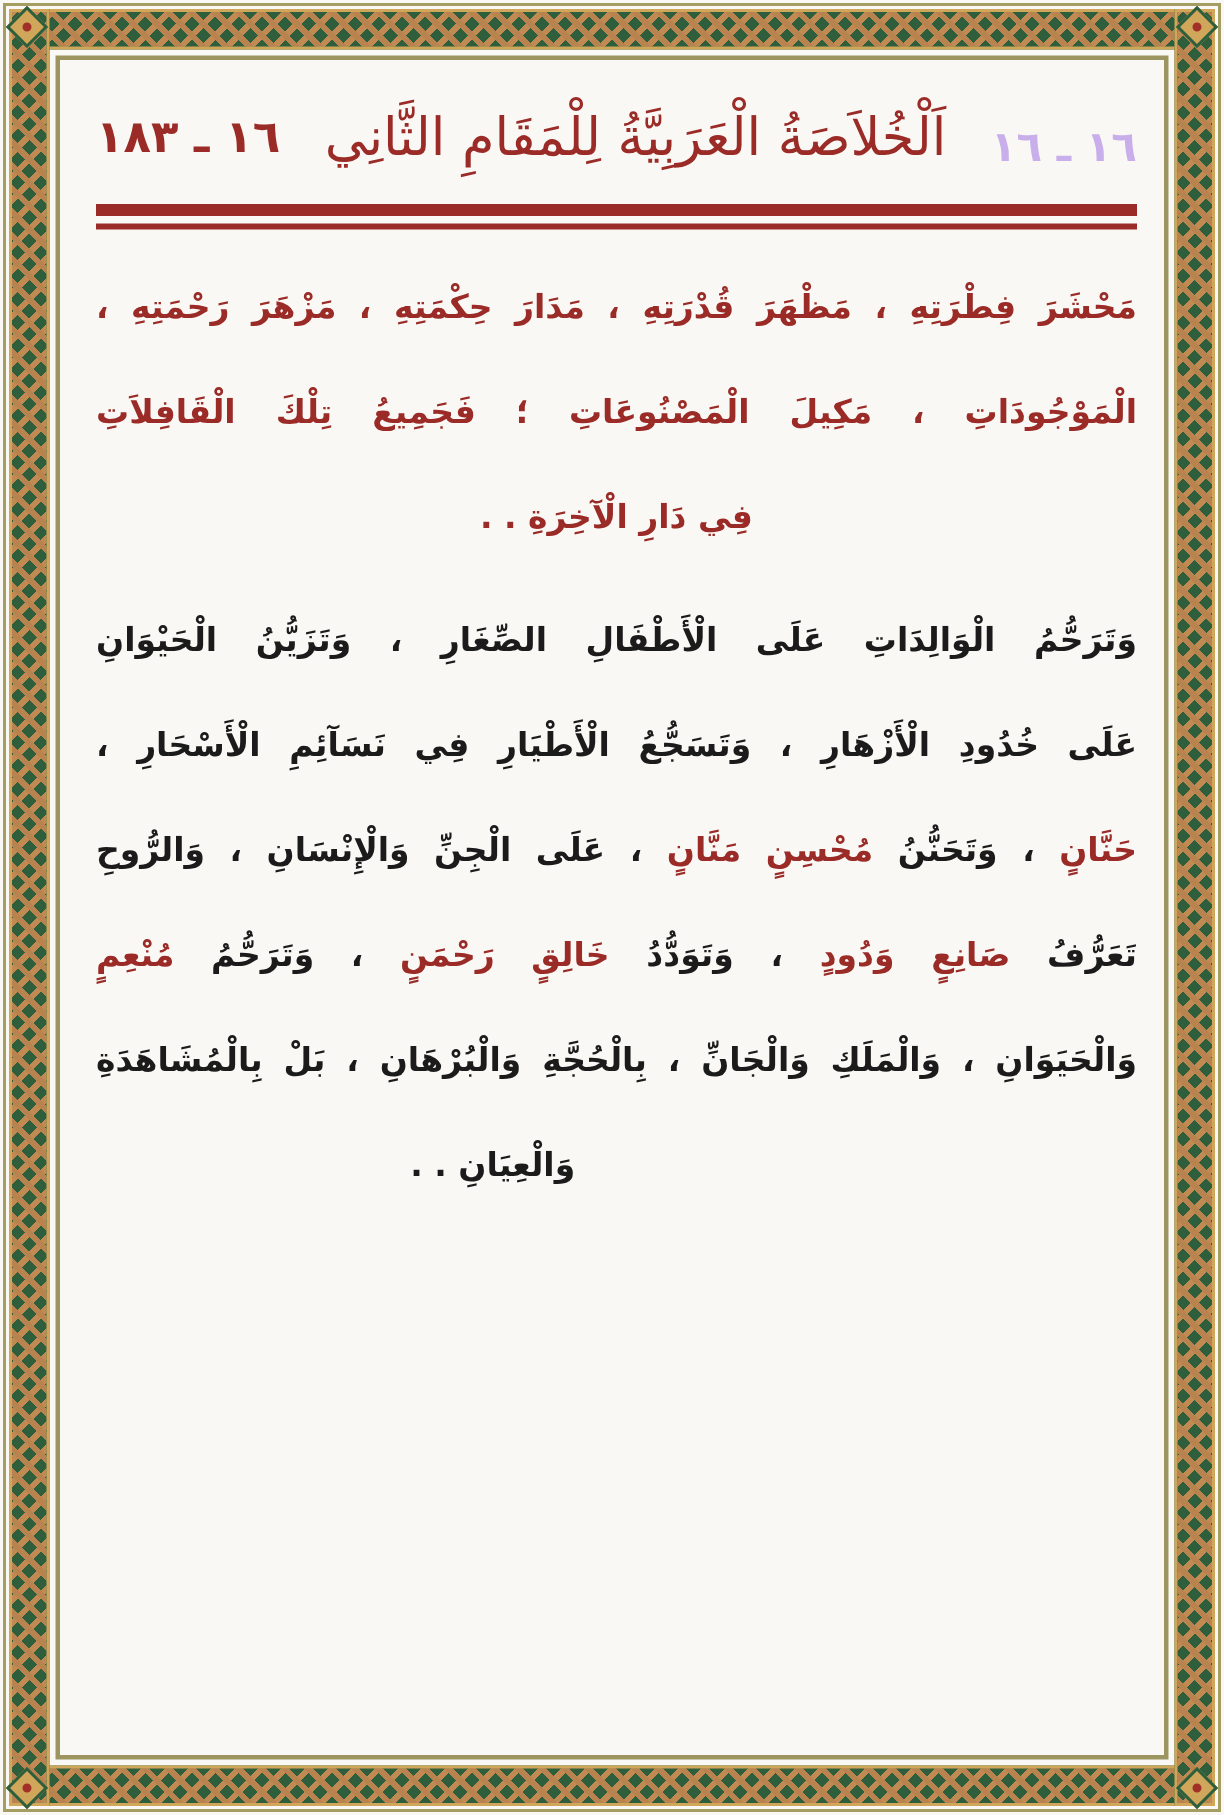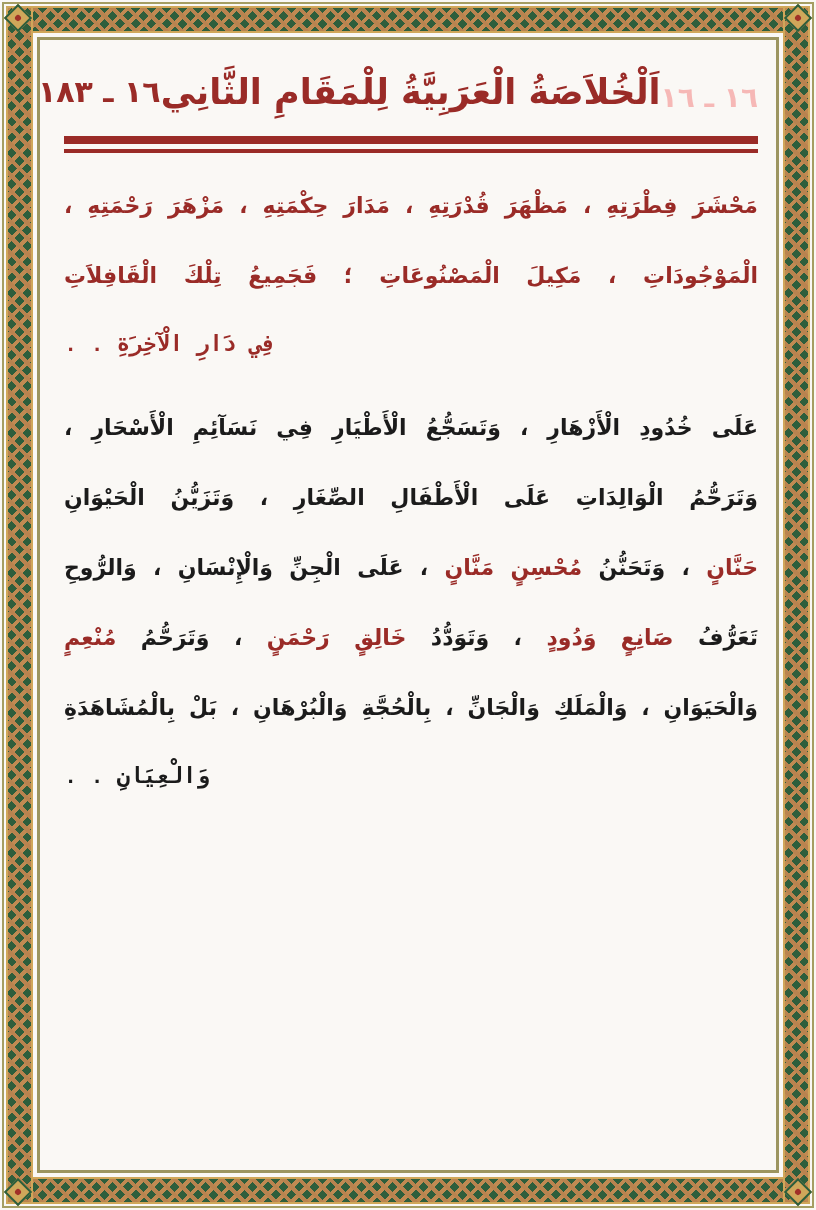--- a/index.html
+++ b/index.html
@@ -26,31 +26,31 @@
   .corner{position:absolute;width:20px;height:20px;background:#d0a75a;
     border:2px solid #2e5e3c;transform:rotate(45deg);box-sizing:border-box;}
   .corner::after{content:"";position:absolute;left:5px;top:5px;width:6px;height:6px;
     border-radius:50%;background:#a03028;}
   .c-tl{left:8px;top:8px;}  .c-tr{right:8px;top:8px;}
   .c-bl{left:8px;bottom:8px;} .c-br{right:8px;bottom:8px;}
   .inner-line{position:absolute;inset:37px;border:3px solid #9c9560;pointer-events:none;}
   
   .content{position:absolute;left:64px;top:56px;width:694px;}
   .hdr{display:flex;justify-content:space-between;align-items:flex-end;height:72px;}
-  .hdr-title{font-size:35px;font-weight:700;color:#9a2b27;line-height:72px;white-space:nowrap;}
+  .hdr-title{font-size:35px;font-weight:400;color:#9a2b27;line-height:72px;white-space:nowrap;}
   .hdr-num{font-size:30px;font-weight:700;color:#9a2b27;line-height:72px;white-space:nowrap;text-align:right;}
-  .hdr-ghost{font-size:28px;font-weight:700;color:#ef4444;opacity:.35;line-height:60px;white-space:nowrap;}
+  .hdr-ghost{font-size:28px;font-weight:700;color:#6d28d9;opacity:.35;line-height:60px;white-space:nowrap;}
   .rule-wrap{margin-top:8px;}
   .rule-thick{height:8px;background:#9a2b27;}
   .rule-thin{height:4px;background:#9a2b27;margin-top:5px;}
   .btext{margin-top:18px;font-weight:700;font-size:22px;color:#1b1b1b;}
   .para + .para{margin-top:12px;}
   .tline{height:70px;line-height:70px;white-space:normal;}
   .t-just{text-align:justify;text-align-last:justify;}
-  .t-right{text-align:left;font-family:Liberation Mono, monospace;}
+  .t-right{text-align:center;}
   .seg-red{color:#9a2b27;}
   .seg-black{color:#1b1b1b;}
 </style>
 </head>
 <body>
 
 <div class="page">
 
   <div class="outer-line"></div>
   <div class="band band-top"></div>
@@ -76,22 +76,22 @@
       <div class="rule-thin"></div>
     </div>
 
     <div class="btext">
         <div class="para">
           <div class="tline t-just"><span class="seg-red">مَحْشَرَ فِطْرَتِهِ ، مَظْهَرَ قُدْرَتِهِ ، مَدَارَ حِكْمَتِهِ ، مَزْهَرَ رَحْمَتِهِ ،</span></div>
           <div class="tline t-just"><span class="seg-red">الْمَوْجُودَاتِ ، مَكِيلَ الْمَصْنُوعَاتِ ؛ فَجَمِيعُ تِلْكَ الْقَافِلاَتِ</span></div>
           <div class="tline t-right"><span class="seg-red">فِي دَارِ الْآخِرَةِ . .</span></div>
         </div>
         <div class="para">
+          <div class="tline t-just"><span class="seg-black">وَتَرَحُّمُ الْوَالِدَاتِ عَلَى الْأَطْفَالِ الصِّغَارِ ، وَتَزَيُّنُ الْحَيْوَانِ</span></div>
           <div class="tline t-just"><span class="seg-black">عَلَى خُدُودِ الْأَزْهَارِ ، وَتَسَجُّعُ الْأَطْيَارِ فِي نَسَآئِمِ الْأَسْحَارِ ،</span></div>
-          <div class="tline t-just"><span class="seg-black">وَتَرَحُّمُ الْوَالِدَاتِ عَلَى الْأَطْفَالِ الصِّغَارِ ، وَتَزَيُّنُ الْحَيْوَانِ</span></div>
           <div class="tline t-just"><span class="seg-red">حَنَّانٍ</span><span class="seg-black"> ، وَتَحَنُّنُ </span><span class="seg-red">مُحْسِنٍ مَنَّانٍ</span><span class="seg-black"> ، عَلَى الْجِنِّ وَالْإِنْسَانِ ، وَالرُّوحِ</span></div>
           <div class="tline t-just"><span class="seg-black">تَعَرُّفُ </span><span class="seg-red">صَانِعٍ وَدُودٍ</span><span class="seg-black"> ، وَتَوَدُّدُ </span><span class="seg-red">خَالِقٍ رَحْمَنٍ</span><span class="seg-black"> ، وَتَرَحُّمُ </span><span class="seg-red">مُنْعِمٍ</span></div>
           <div class="tline t-just"><span class="seg-black">وَالْحَيَوَانِ ، وَالْمَلَكِ وَالْجَانِّ ، بِالْحُجَّةِ وَالْبُرْهَانِ ، بَلْ بِالْمُشَاهَدَةِ</span></div>
           <div class="tline t-right" style="padding-right: 165px;"><span class="seg-black">وَالْعِيَانِ . .</span></div>
         </div>
       </div>
 
   </div>
 </div>
 

